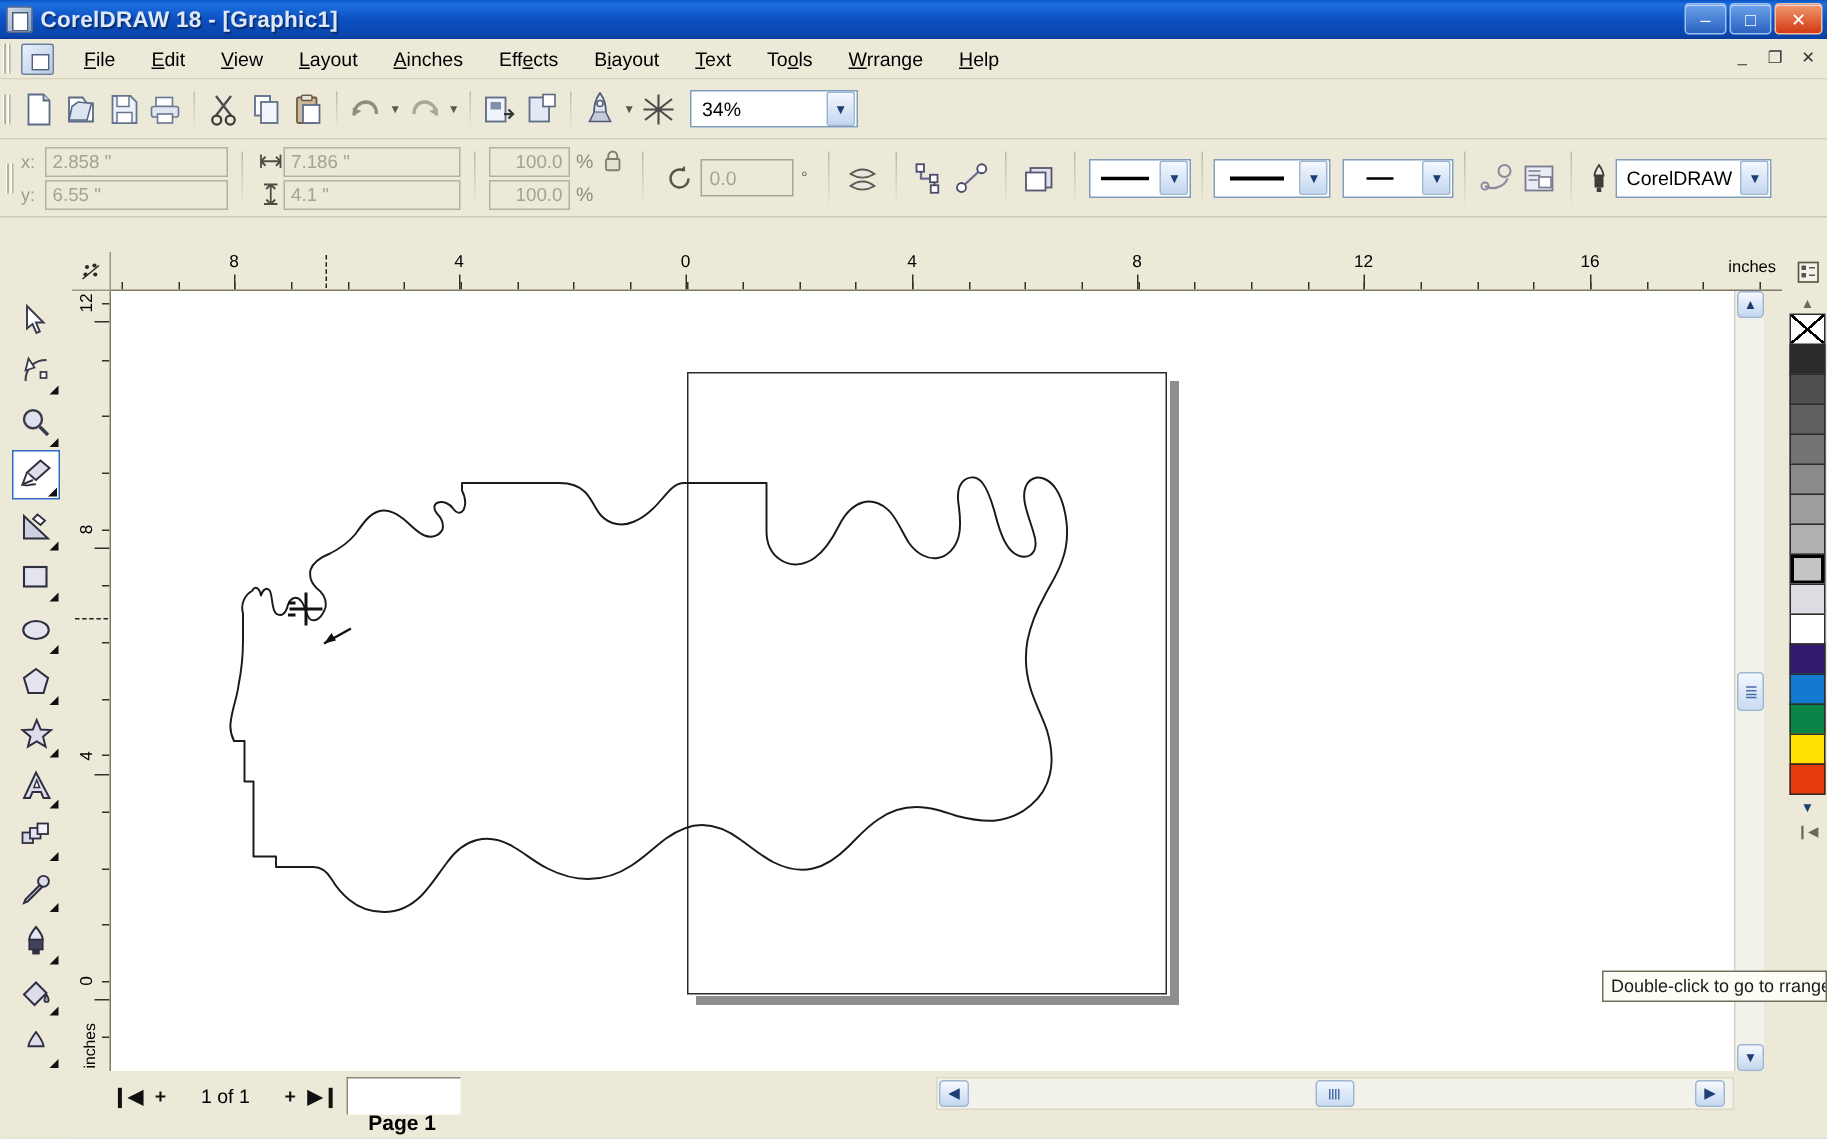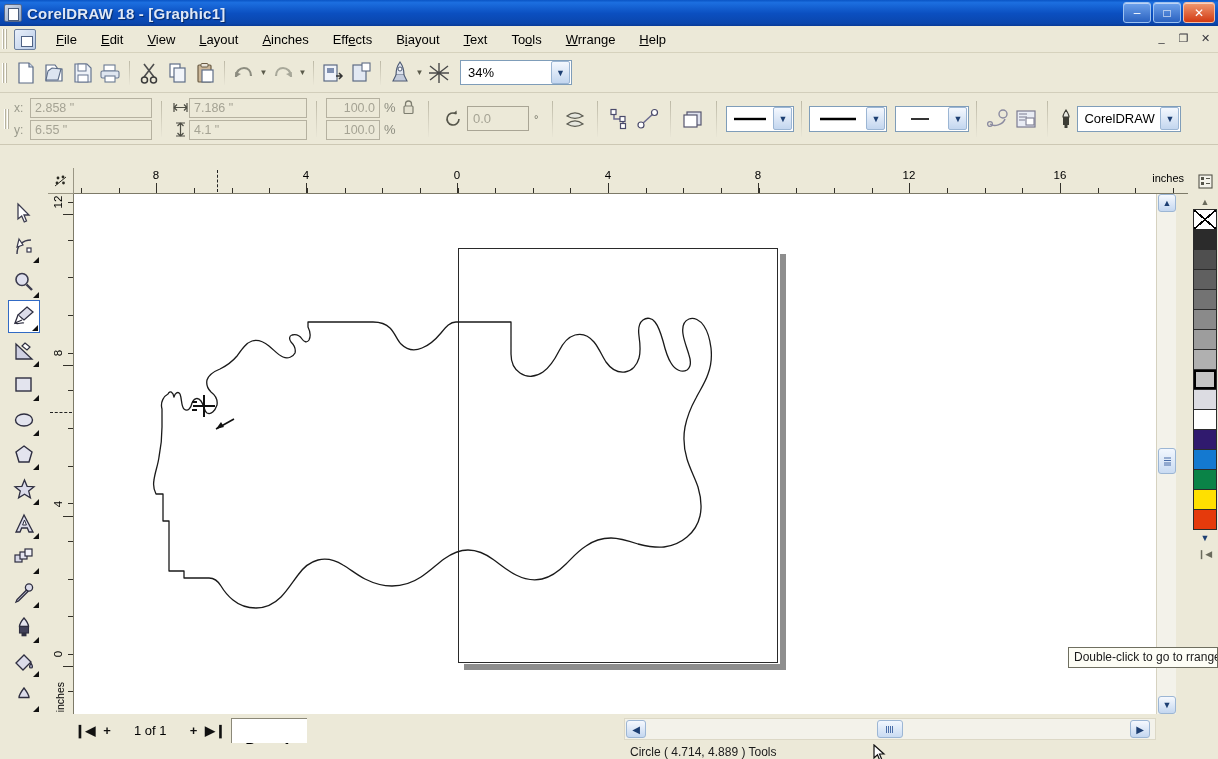--- a/index.html
+++ b/index.html
@@ -985,22 +985,14 @@
     <div class="swatch" style="background:#1479d0"></div>
     <div class="swatch" style="background:#0a8347"></div>
     <div class="swatch" style="background:#ffe000"></div>
     <div class="swatch" style="background:#e53a0c"></div>
     <div class="pal-scroll" style="height:18px;color:#1d3f73">▼</div>
     <div class="pal-scroll">❙◀</div>
   </div>
 
   <div id="tooltip">Double-click to go to rrange</div>
 
-  <div id="statusbar">
-    <div id="status-text">Circle ( 4.714, 4.889 ) Tools</div>
-    <div id="status-cursor">
-      <svg width="16" height="18" viewBox="0 0 16 18">
-          <path d="M2 1l10 9h-4.5l2.3 5.5-2 .9-2.3-5.6L2 14z" fill="#fff" stroke="#111" stroke-width="1.2"></path>
-        </svg>
-    </div>
-  </div>
 
 </div>
 
 </body></html>

